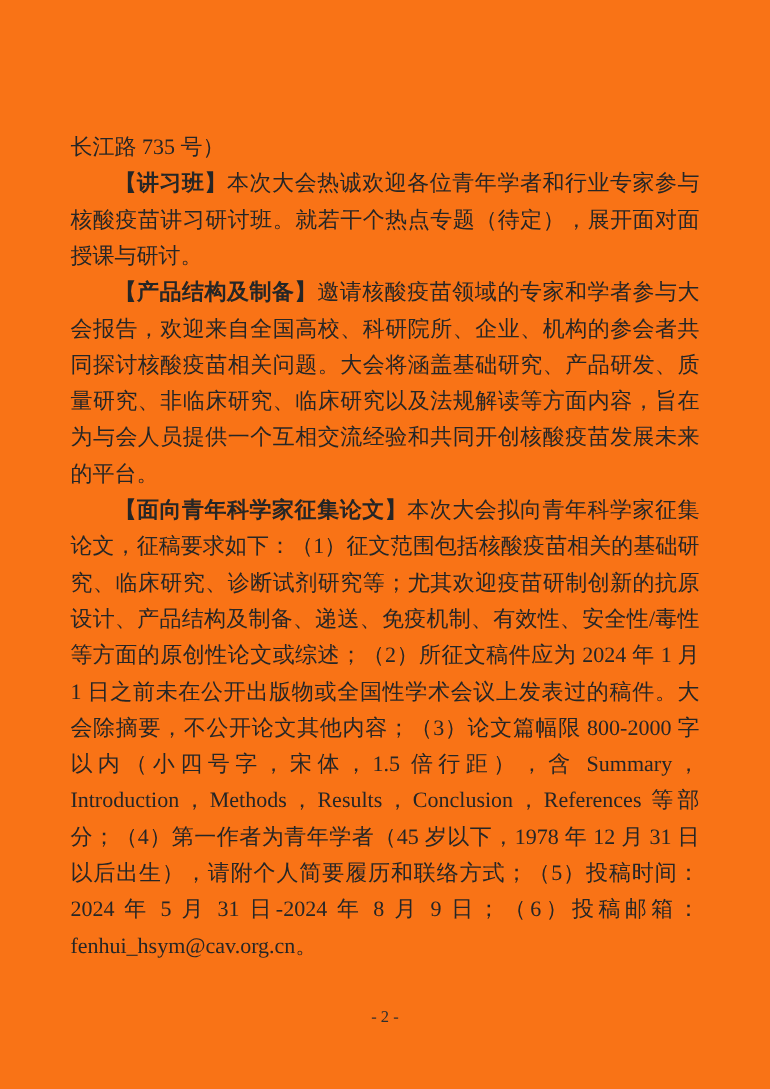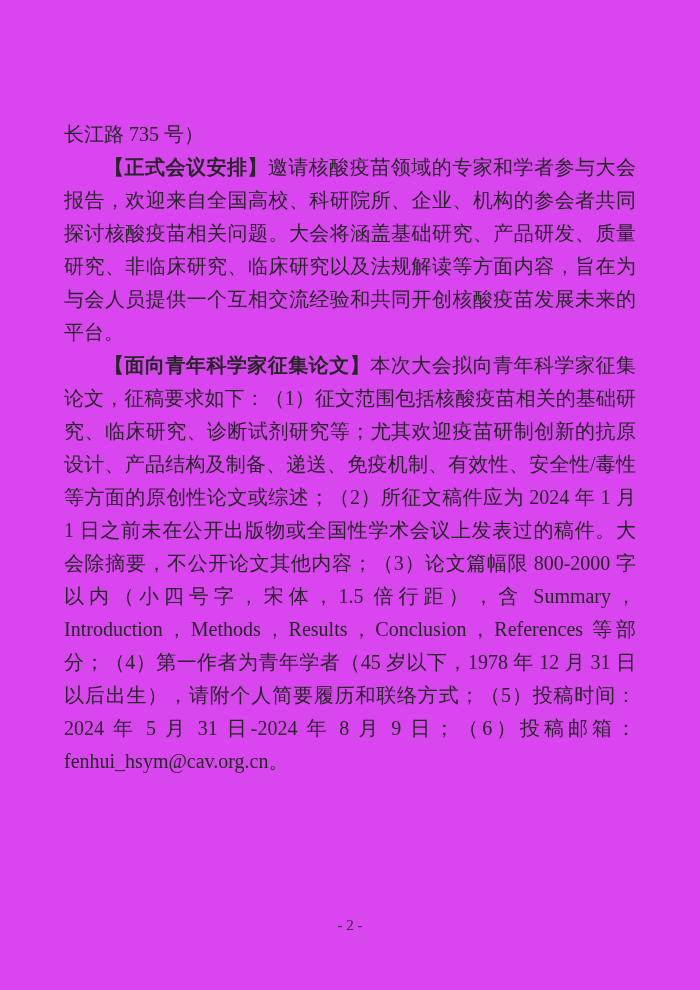--- a/index.html
+++ b/index.html
@@ -4,21 +4,21 @@
 <style>
   html, body {
     margin: 0;
     padding: 0;
     background: #ffffff;
   }
   .page {
     position: relative;
     width: 700px;
     height: 990px;
-    background: #d946ef;
+    background: #f97316;
     overflow: hidden;
     font-family: "Liberation Serif", "DejaVu Serif", serif;
   }
   .content {
     position: absolute;
     top: 118px;
     left: 64px;
     width: 572px;
     font-size: 20px;
     line-height: 33px;
@@ -51,22 +51,23 @@
   }
 </style>
 </head>
 <body>
 
 <div class="page">
   <div class="content">
 
     <p class="continuation">长江路 735 号）</p>
 
+    <p><span class="para-heading">【讲习班】</span><span>本次大会热诚欢迎各位青年学者和行业专家参与核酸疫苗讲习研讨班。就若干个热点专题（待定），展开面对面授课与研讨。</span></p>
 
-    <p><span class="para-heading">【正式会议安排】</span><span>邀请核酸疫苗领域的专家和学者参与大会报告，欢迎来自全国高校、科研院所、企业、机构的参会者共同探讨核酸疫苗相关问题。大会将涵盖基础研究、产品研发、质量研究、非临床研究、临床研究以及法规解读等方面内容，旨在为与会人员提供一个互相交流经验和共同开创核酸疫苗发展未来的平台。</span></p>
+    <p><span class="para-heading">【产品结构及制备】</span><span>邀请核酸疫苗领域的专家和学者参与大会报告，欢迎来自全国高校、科研院所、企业、机构的参会者共同探讨核酸疫苗相关问题。大会将涵盖基础研究、产品研发、质量研究、非临床研究、临床研究以及法规解读等方面内容，旨在为与会人员提供一个互相交流经验和共同开创核酸疫苗发展未来的平台。</span></p>
 
     <p><span class="para-heading">【面向青年科学家征集论文】</span><span>本次大会拟向青年科学家征集论文，征稿要求如下：（1）征文范围包括核酸疫苗相关的基础研究、临床研究、诊断试剂研究等；尤其欢迎疫苗研制创新的抗原设计、产品结构及制备、递送、免疫机制、有效性、安全性/毒性等方面的原创性论文或综述；（2）所征文稿件应为 2024 年 1 月 1 日之前未在公开出版物或全国性学术会议上发表过的稿件。大会除摘要，不公开论文其他内容；（3）论文篇幅限 800-2000 字以内（小四号字，宋体，1.5 倍行距），含 Summary，Introduction，Methods，Results，Conclusion，References 等部分；（4）第一作者为青年学者（45 岁以下，1978 年 12 月 31 日以后出生），请附个人简要履历和联络方式；（5）投稿时间：2024 年 5 月 31 日-2024 年 8 月 9 日；（6）投稿邮箱：fenhui_hsym@cav.org.cn。</span></p>
 
 
   </div>
 
   <div class="page-number">- 2 -</div>
 </div>
 
 </body></html>

